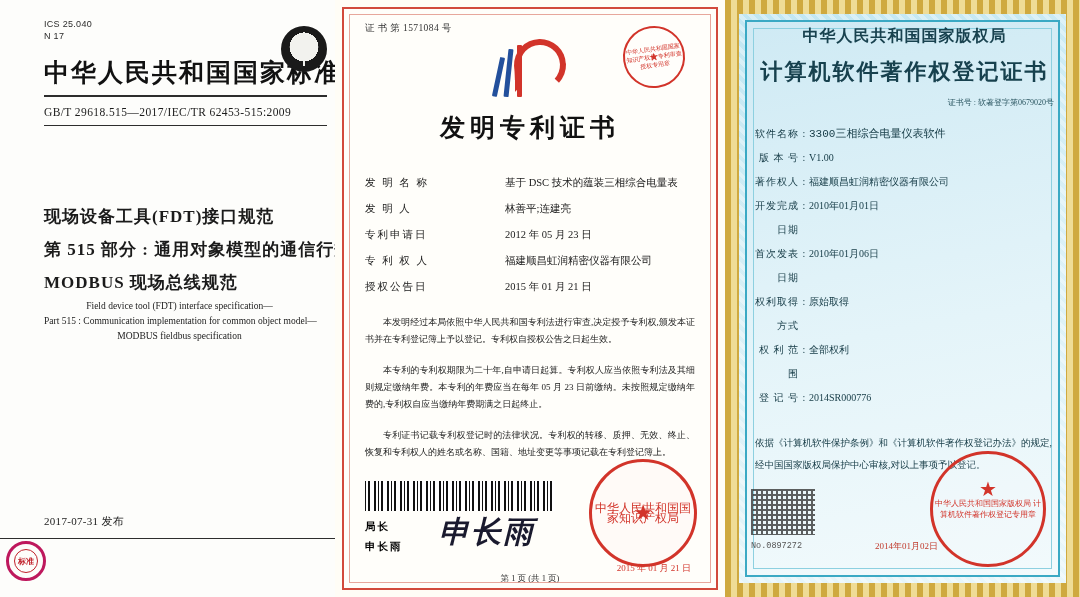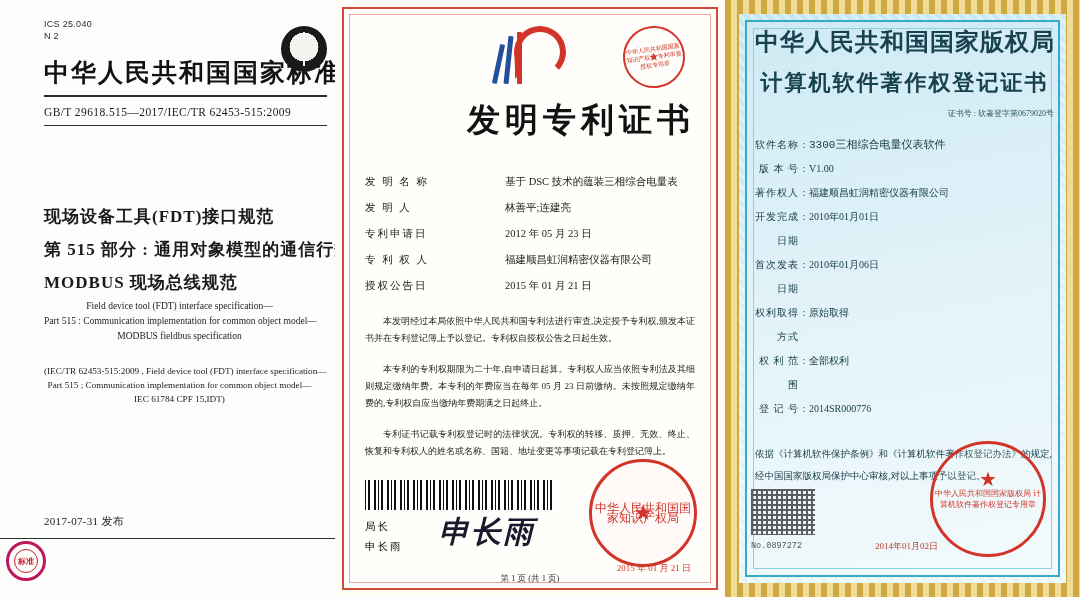--- a/index.html
+++ b/index.html
@@ -136,38 +136,38 @@
     transform: rotate(-2deg);
     border-bottom-color: transparent;
   }
   .pat-logo .bar {
     position: absolute; width: 5px; background: #23509c; border-radius: 1px;
   }
   .pat-logo .b1 { left: 12px; top: 18px; height: 40px; transform: rotate(12deg); }
   .pat-logo .b2 { left: 22px; top: 10px; height: 48px; transform: rotate(6deg); }
   .pat-logo .b3 { left: 33px; top: 6px;  height: 52px; background:#d2342a; transform: rotate(0deg); }
   .pat-title {
-    margin-top: 10px; text-align: right;
+    margin-top: 10px; text-align: center;
     font-family: "Liberation Serif", serif;
-    font-size: 33px; font-weight: 700; letter-spacing: 5px; color: #111;
+    font-size: 25px; font-weight: 700; letter-spacing: 5px; color: #111;
   }
   .pat-fields { margin-top: 26px; font-family: "Liberation Serif", serif; color: #1a1a1a; }
   .pat-row { display: flex; font-size: 10.5px; line-height: 26px; gap: 48px; }
   .pat-label { width: 92px; letter-spacing: 2px; flex: none; }
   .pat-value { flex: 1; }
   .pat-body {
     margin-top: 14px; font-size: 9px; line-height: 17px; text-align: justify;
     font-family: "Liberation Serif", serif; color: #222; text-indent: 18px;
   }
   .pat-barcode {
     margin-top: 20px; height: 30px; width: 190px;
     background: repeating-linear-gradient(to right,#111 0 1px,#fff 1px 3px,#111 3px 5px,#fff 5px 9px,#111 9px 11px,#fff 11px 13px);
   }
   .pat-sign { position: absolute; left: 30px; bottom: 40px; font-size: 10.5px; line-height: 20px;
-    font-family: "Liberation Serif", serif; letter-spacing: 2px; }
+    font-family: "Liberation Serif", serif; letter-spacing: 2px; font-weight: bold; }
   .pat-handsign {
     position: absolute; left: 104px; bottom: 44px;
     font-family: "Liberation Serif", serif; font-size: 30px; font-weight: 700;
     font-style: italic; color: #1a1a2e; letter-spacing: 2px;
   }
   .pat-seal-main {
     position: absolute; right: 28px; bottom: 30px;
     width: 108px; height: 108px; border-radius: 50%;
     border: 3px solid #d2342a; color: #d2342a;
     display: flex; align-items: center; justify-content: center;
@@ -214,21 +214,21 @@
     border: 2px solid #3aa9c4;
     background: linear-gradient(170deg,#cfeaf4 0%, #e4f4f9 55%, #f2fafc 100%);
   }
   .cr-inner-frame::after{
     content:""; position:absolute; left:6px; top:6px; right:6px; bottom:6px;
     border:1px solid #8dd0e0;
   }
   .cr-pad { position: absolute; inset: 0; padding: 26px 26px 20px 30px; }
   .cr-head1 {
     text-align: center; font-family: "Liberation Serif", serif;
-    font-size: 24px; font-weight: 700; color: #18424f; letter-spacing: 1px;
+    font-size: 16px; font-weight: 700; color: #18424f; letter-spacing: 1px;
     white-space: nowrap;
   }
   .cr-head2 {
     text-align: center; margin-top: 10px;
     font-family: "Liberation Serif", serif;
     font-size: 22px; font-weight: 700; color: #17414e; letter-spacing: 2px;
     white-space: nowrap;
   }
   .cr-certno {
     text-align: right; margin-top: 10px; font-size: 8px; color: #2a5560;
@@ -238,21 +238,21 @@
   .cr-row { display: flex; font-size: 10px; line-height: 24px; }
   .cr-lab { width: 44px; flex: none; text-align: right; letter-spacing: 1px; }
   .cr-colon { width: 10px; flex: none; text-align: center; }
   .cr-val { flex: 1; }
   .cr-val.big { font-size: 11px; font-family: Liberation Mono, monospace; }
   .cr-note {
     margin-top: 22px; font-size: 9.5px; line-height: 22px;
     font-family: "Liberation Serif", serif; color: #143a45; text-indent: 0;
   }
   .cr-seal {
-    position: absolute; right: 34px; bottom: 40px;
+    position: absolute; right: 34px; bottom: 30px;
     width: 116px; height: 116px; border-radius: 50%;
     border: 3px solid #d2342a; color: #d2342a;
     display: flex; align-items: center; justify-content: center; text-align: center;
     font-size: 8px; line-height: 11px; background: rgba(255,255,255,.12);
   }
   .cr-seal::after{
     content:"★"; position:absolute; left:50%; top:32%; transform:translate(-50%,-50%);
     font-size: 20px;
   }
   .cr-seal-date {
@@ -272,57 +272,53 @@
   }
   .sep { width: 0; }
 </style>
 </head>
 <body>
 
 <div id="stage">
 
   <div class="doc-standard">
     <div class="std-ics">ICS 25.040</div>
-    <div class="std-ics">N 2</div>
+    <div class="std-ics">N 17</div>
 
     <div class="std-emblem"></div>
 
     <div class="std-title">中华人民共和国国家标准</div>
     <div class="std-rule"></div>
     <div class="std-code">GB/T 29618.515—2017/IEC/TR 62453-515:2009</div>
     <div class="std-rule-thin"></div>
 
     <div class="std-maintitle">
       <div>现场设备工具(FDT)接口规范</div>
       <div>第 515 部分 : 通用对象模型的通信行规集成</div>
       <div>MODBUS 现场总线规范</div>
     </div>
 
     <div class="std-en">
       <div>Field device tool (FDT) interface specification—</div>
       <div>Part 515 : Communication implementation for common object model—</div>
       <div>MODBUS fieldbus specification</div>
     </div>
 
-    <div class="std-en2">
-      <div>(IEC/TR 62453-515:2009 , Field device tool (FDT) interface specification—</div>
-      <div>Part 515 ; Communication implementation for common object model—</div>
-      <div>IEC 61784 CPF 15,IDT)</div>
-    </div>
 
     <div class="std-date">2017-07-31 发布</div>
     <div class="std-bottom-rule"></div>
     <div class="std-logo">标准</div>
   </div>
 
   <div class="sep"></div>
 
   <div class="doc-patent">
     <div class="pat-frame"></div>
     <div class="pat-inner">
+      <div class="pat-no">证 书 第 1571084 号</div>
 
       <div class="pat-seal-top">
         <span>中华人民共和国国家知识产权局 专利审查授权专用章</span>
       </div>
 
       <div class="pat-logo">
         <div class="swoosh"></div>
         <div class="bar b1"></div>
         <div class="bar b2"></div>
         <div class="bar b3"></div>

